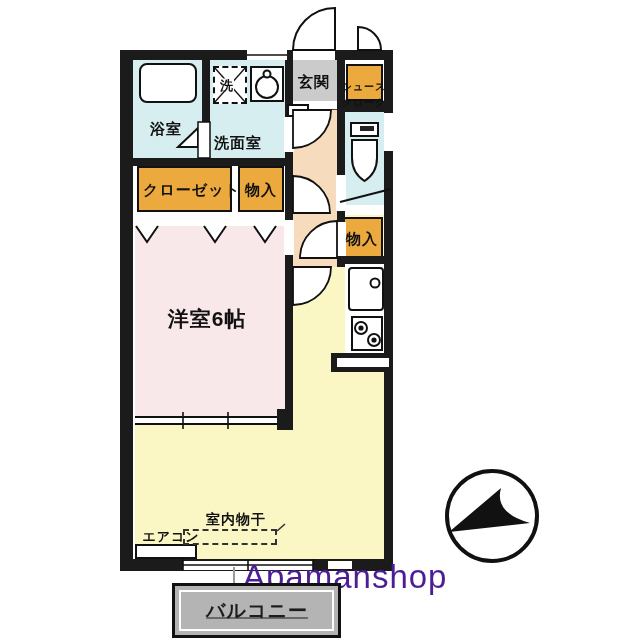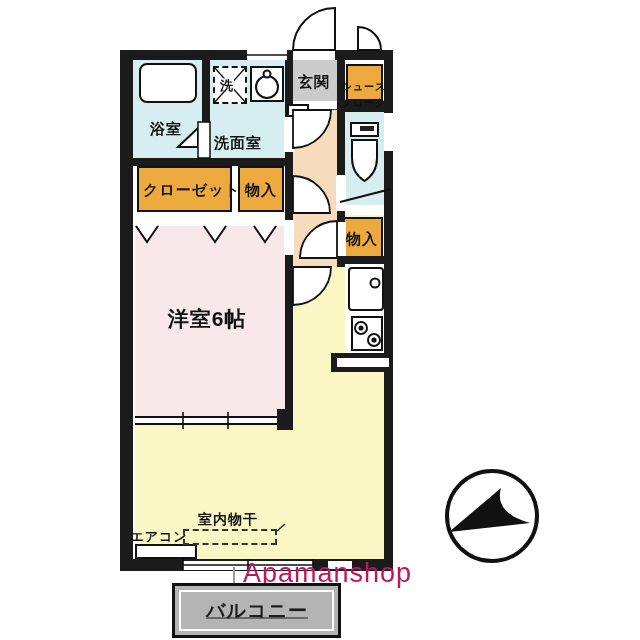--- a/index.html
+++ b/index.html
@@ -8,21 +8,21 @@
   .abs{position:absolute;}
   .wall{position:absolute;background:#1b1b1b;}
   .room{position:absolute;}
   .gap{position:absolute;background:#ffffff;}
   .lbl{position:absolute;transform:translate(-50%,-50%);font-weight:bold;color:#111;
        white-space:nowrap;line-height:1;letter-spacing:1px;}
   .f15{font-size:15px;} .f13{font-size:13px;} .f10{font-size:10px;margin-top:12px;}
   .f21{font-size:21px;} .f14{font-size:14px;} .f19{font-size:19px;text-decoration:underline;}
   .box-white{position:absolute;background:#fff;border:2.5px solid #111;box-sizing:border-box;}
   svg.overlay{position:absolute;left:0;top:0;width:640px;height:640px;pointer-events:none;}
-  #watermark{position:absolute;left:243px;top:558px;font-size:27px;color:#be185d;
+  #watermark{position:absolute;left:243px;top:558px;font-size:33px;color:#4c1d95;
              font-weight:normal;letter-spacing:1px;}
   #wm-bar{position:absolute;left:233px;top:567px;width:2px;height:17px;background:#9a9a9a;}
   #balcony{position:absolute;left:172px;top:583px;width:169px;height:55px;background:#b4b4b4;
            border:3px solid #111;box-sizing:border-box;}
   #balcony-inner{position:absolute;left:4px;top:4px;right:4px;bottom:4px;border:2px solid #fff;}
 </style>
 </head>
 <body>
 
 <div id="stage">
@@ -173,22 +173,22 @@
   <div class="lbl f15" style="left:166px;top:128px;">浴室</div>
   <div class="lbl f13" style="left:227px;top:85px;background:#fff;">洗</div>
   <div class="lbl f15" style="left:238px;top:126px;margin-top:16px;">洗面室</div>
   <div class="lbl f15" style="left:314px;top:81px;">玄関</div>
   <div class="lbl f10" style="left:364px;top:75px;">シュース</div>
   <div class="lbl f10" style="left:364px;top:91px;text-align:right;">クローク</div>
   <div class="lbl f15" style="left:192px;top:189px;">クローゼット</div>
   <div class="lbl f15" style="left:261px;top:189px;">物入</div>
   <div class="lbl f15" style="left:362px;top:238px;">物入</div>
   <div class="lbl f21" style="left:207px;top:318px;">洋室6帖</div>
-  <div class="lbl f14" style="left:228px;top:519px;">室内物干</div>
-  <div class="lbl f13" style="left:159px;top:536px;">エアコン</div>
+  <div class="lbl f14" style="left:236px;top:519px;">室内物干</div>
+  <div class="lbl f13" style="left:171px;top:536px;">エアコン</div>
 
   <div id="wm-bar"></div>
   <div id="watermark">Apamanshop</div>
 
   <div id="balcony">
     <div id="balcony-inner"></div>
   </div>
   <div class="lbl f19" style="left:257px;top:610px;color:#1c1c1c;">バルコニー</div>
 
 </div>

